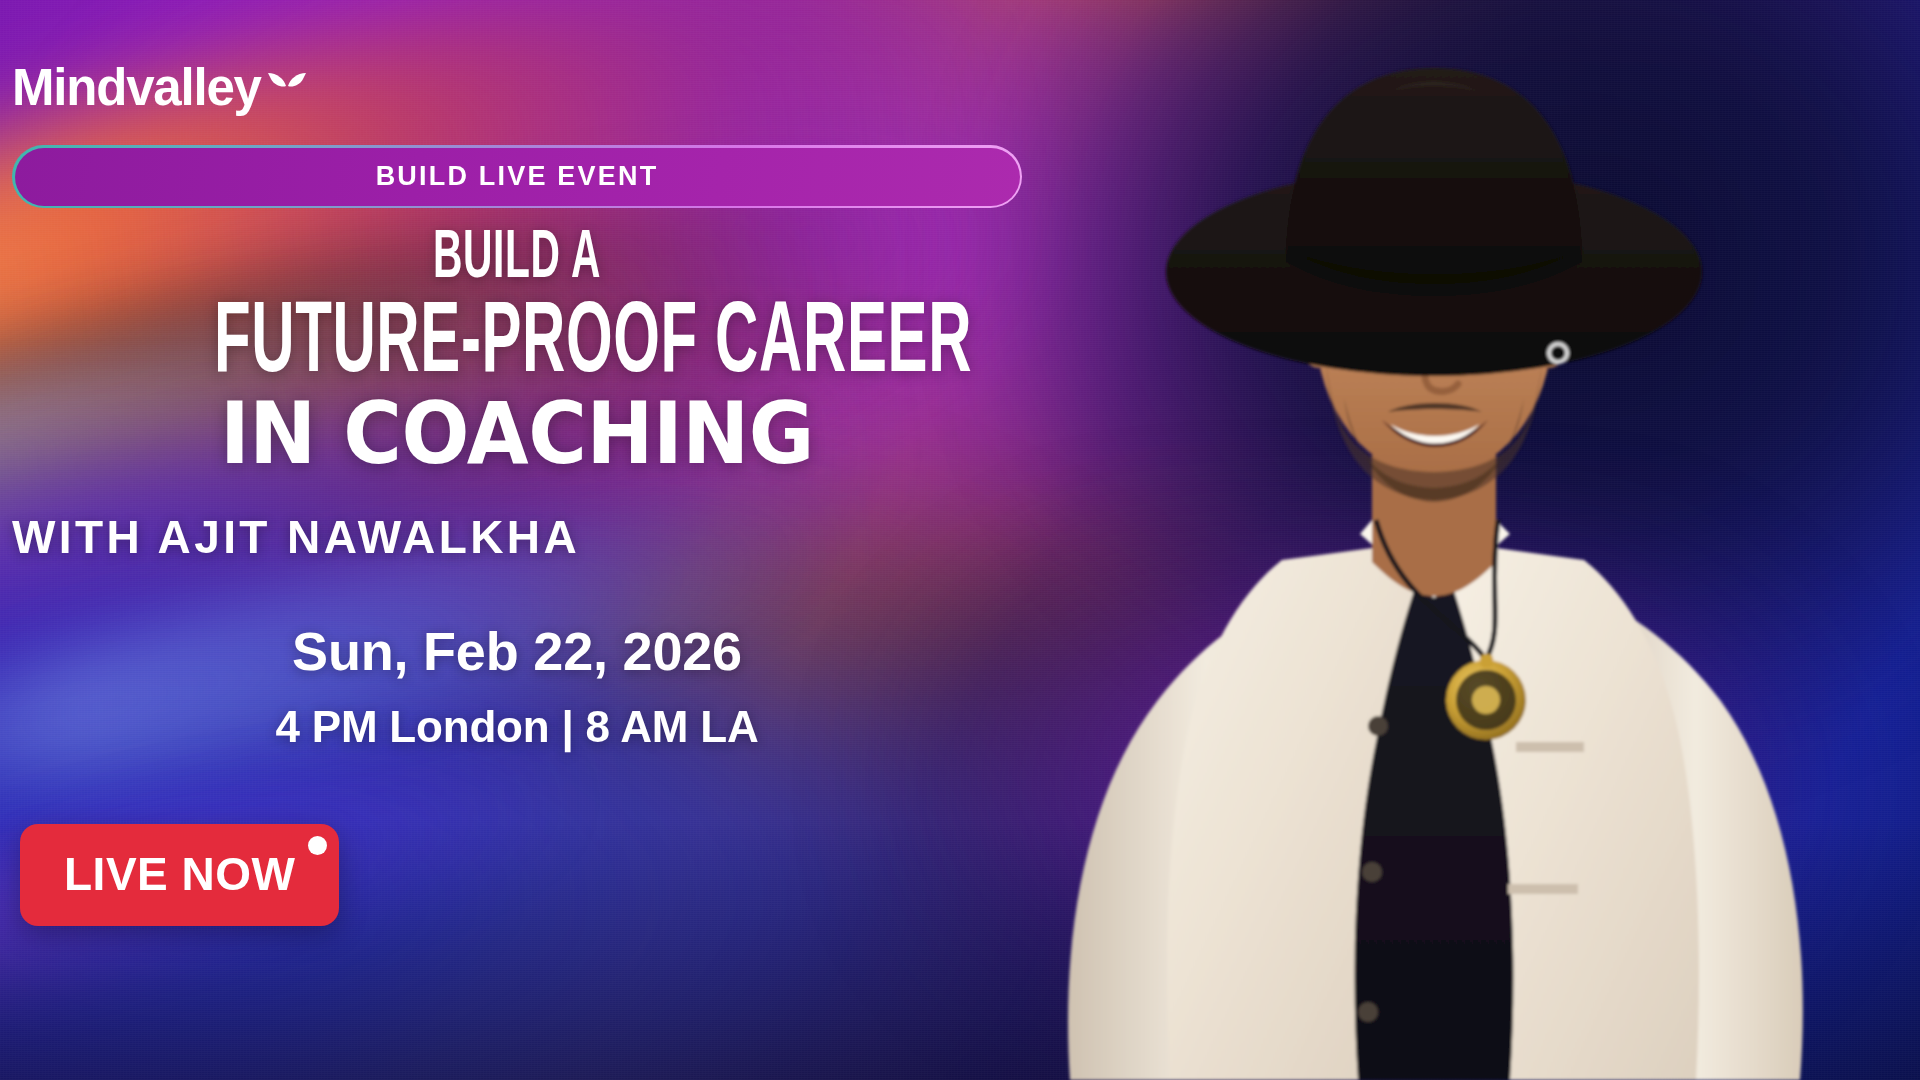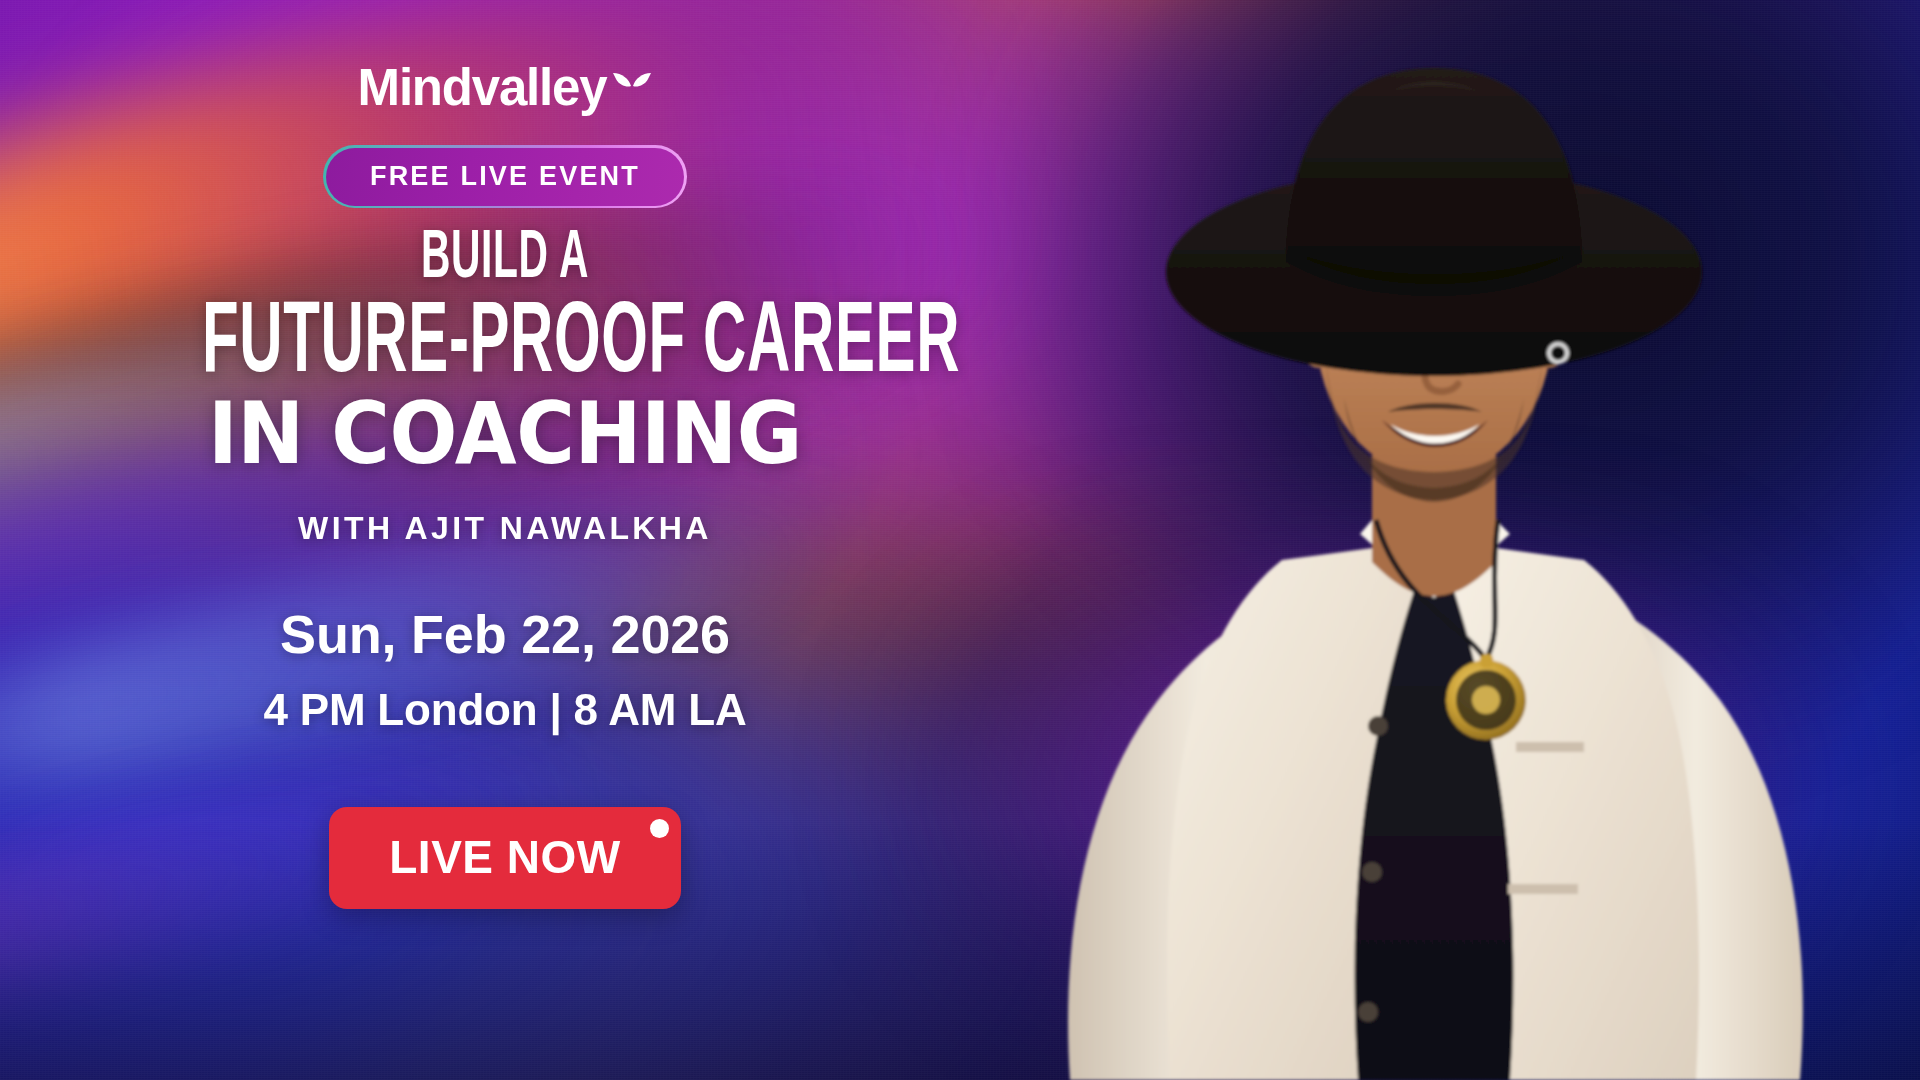--- a/index.html
+++ b/index.html
@@ -141,22 +141,22 @@
   }
   .bg-grain{
     position:absolute; inset:0; opacity:.035; pointer-events:none;
     background-image:
       repeating-linear-gradient(0deg, rgba(255,255,255,.6) 0 1px, rgba(0,0,0,0) 1px 2px),
       repeating-linear-gradient(90deg, rgba(255,255,255,.4) 0 1px, rgba(0,0,0,0) 1px 3px);
   }
 
   
   .content{
-    position:absolute; left:0; top:0; width:1010px; height:1080px;
-    display:flex; flex-direction:column; align-items:center;
+    position:absolute; left:12px; top:0; width:1010px; height:1080px;
+    display:flex; flex-direction:column; 
     z-index:20;
   }
 
   
   .logo-row{
     display:flex; align-items:flex-start; gap:6px;
     margin-top:62px;
   }
   .logo-word{
     font-family:"Liberation Sans", sans-serif;
@@ -216,21 +216,21 @@
     transform:scaleX(0.93); transform-origin:center;
     margin-top:6px;
     text-shadow:0 2px 16px rgba(0,0,0,.3);
     white-space:nowrap;
   }
 
   
   .presenter{
     margin-top:34px;
     font-family:"Liberation Sans", sans-serif;
-    font-weight:700; font-size:32px; letter-spacing:3.4px;
+    font-weight:700; font-size:46px; letter-spacing:3.4px;
     color:#ffffff; white-space:nowrap;
     text-shadow:0 2px 12px rgba(0,0,0,.3);
   }
 
   
   .datetime{ margin-top:54px; text-align:center; }
   .dt-date{
     font-family:"Liberation Sans", sans-serif;
     font-weight:700; font-size:54px; letter-spacing:-0.2px;
     color:#ffffff; line-height:1.25;
@@ -245,25 +245,26 @@
 
   
   .cta-wrap{ margin-top:70px; position:relative; }
   .cta{
     position:relative;
     display:inline-flex; align-items:center; justify-content:center;
     background:#e42b3c;
     color:#ffffff;
     border:none; outline:none;
     border-radius:18px;
-    padding:23px 60px 25px;
+    padding:23px 44px 25px;
     font-family:"Liberation Sans", sans-serif;
     font-weight:700; font-size:46px; letter-spacing:0.5px;
     cursor:pointer;
     box-shadow:0 8px 28px rgba(0,0,0,.28);
+    margin-left:8px;
   }
   .cta-dot{
     position:absolute; right:12px; top:12px;
     width:19px; height:19px; border-radius:50%;
     background:#ffffff;
   }
 
   
   .subject{
     position:absolute; right:-10px; bottom:0;
@@ -419,21 +420,21 @@
         <svg width="40" height="28" viewBox="0 0 40 28" aria-hidden="true">
           <path d="M1 1 C10 1 17 7 19 14 C15 16 7 13 4 7 Z" fill="#ffffff"></path>
           <path d="M39 1 C30 1 23 7 21 14 C25 16 33 13 36 7 Z" fill="#ffffff"></path>
         </svg>
       </div>
     </div>
 
     <div class="pill-wrap">
       <div class="pill-inner-mask"></div>
       <div class="pill">
-        <span class="pill-text">FREE LIVE EVENT</span>
+        <span class="pill-text">BUILD LIVE EVENT</span>
       </div>
     </div>
 
     <div class="headline">
       <div class="hl-line1">BUILD A</div>
       <div class="hl-line2">FUTURE-PROOF CAREER</div>
       <div class="hl-line3">IN COACHING</div>
     </div>
 
     <div class="presenter">WITH AJIT NAWALKHA</div>

